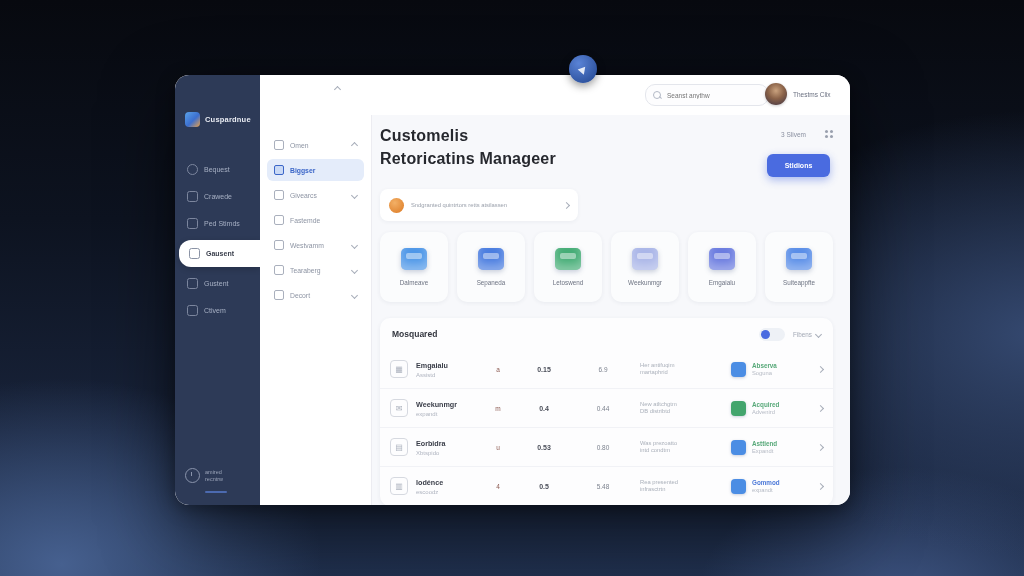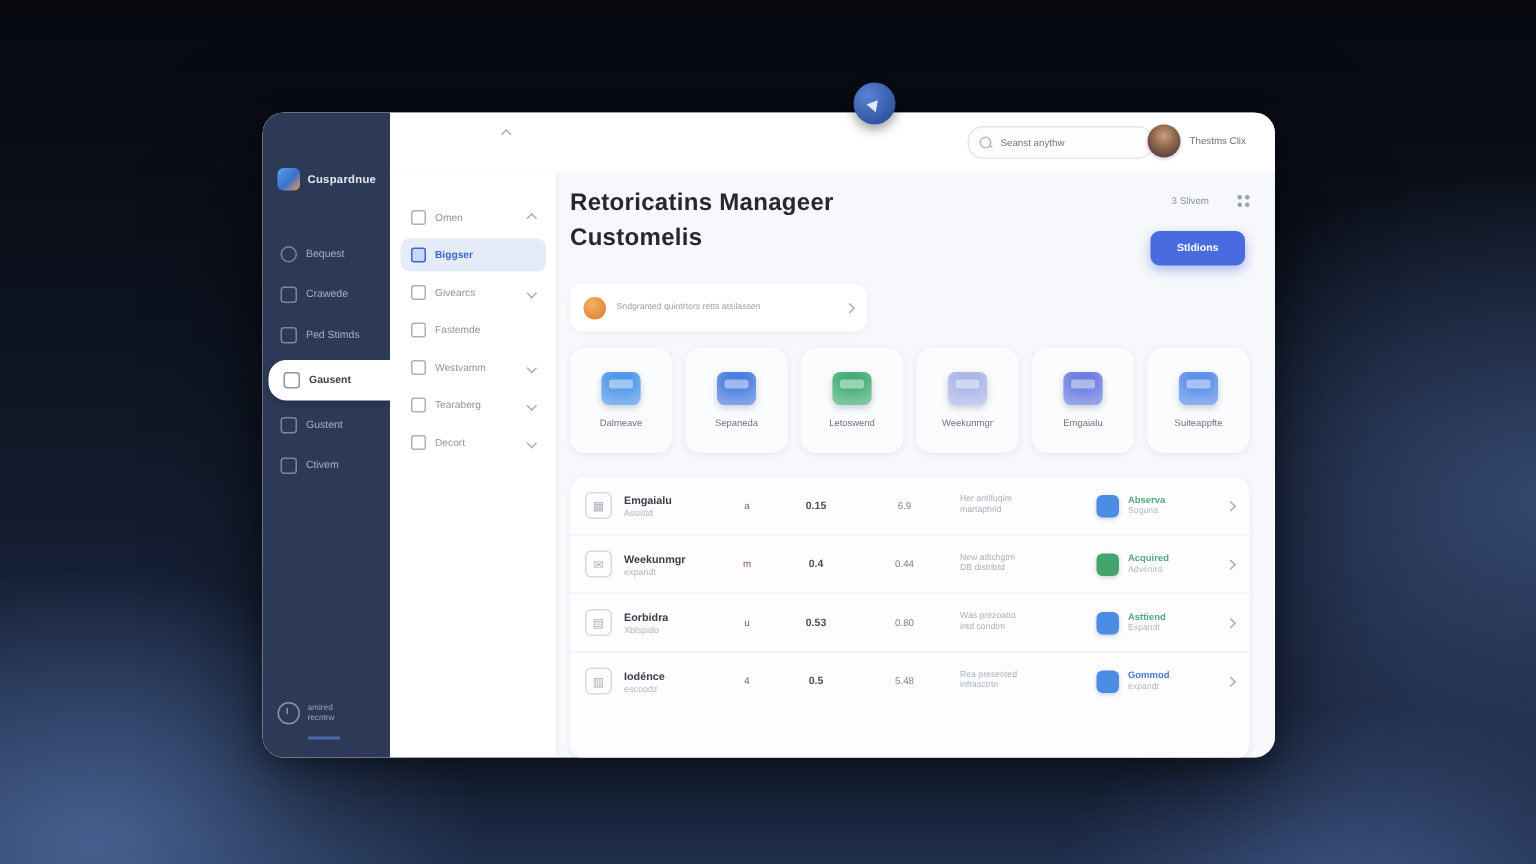--- a/index.html
+++ b/index.html
@@ -209,22 +209,22 @@
     </div>
     <div class="n-item">
       <span class="n-ic"></span>
       <span class="n-tx">Decort</span>
       <span class="cv down"></span>
     </div>
   </nav>
 
   <main class="main">
     <div class="page-title">
+      <div>Customelis</div>
       <div>Retoricatins Manageer</div>
-      <div>Customelis</div>
     </div>
     <span class="meta">3 Slivem</span>
     <span class="grid-ic"></span>
     <button class="cta">Stldions</button>
 
     <div class="banner">
       <span class="banner-ic"></span>
       <span class="banner-tx">Sndgranted quintrtors retts atsilassen</span>
       <span class="cv right"></span>
     </div>
@@ -250,20 +250,28 @@
         <span class="card-ic" style="background: rgb(107, 124, 224);"></span>
         <span class="card-tx">Emgaialu</span>
       </div>
       <div class="card">
         <span class="card-ic" style="background: rgb(90, 142, 232);"></span>
         <span class="card-tx">Suiteappfte</span>
       </div>
     </div>
 
     <section class="table">
+      <div class="t-head">
+        <span class="t-title">Mosquared</span>
+        <span class="toggle"></span>
+        <span class="t-filter">
+          <span>Fibens</span>
+          <span class="cv down"></span>
+        </span>
+      </div>
 
       <div class="row" style="border-top:none">
         <span class="r-ic">▦</span>
         <span class="r-nm">
           <div class="r-name">Emgaialu</div>
           <div class="r-sub">Assistd</div>
         </span>
         <span class="r-c1">a</span>
         <span class="r-c2">0.15</span>
         <span class="r-c3">6.9</span>

